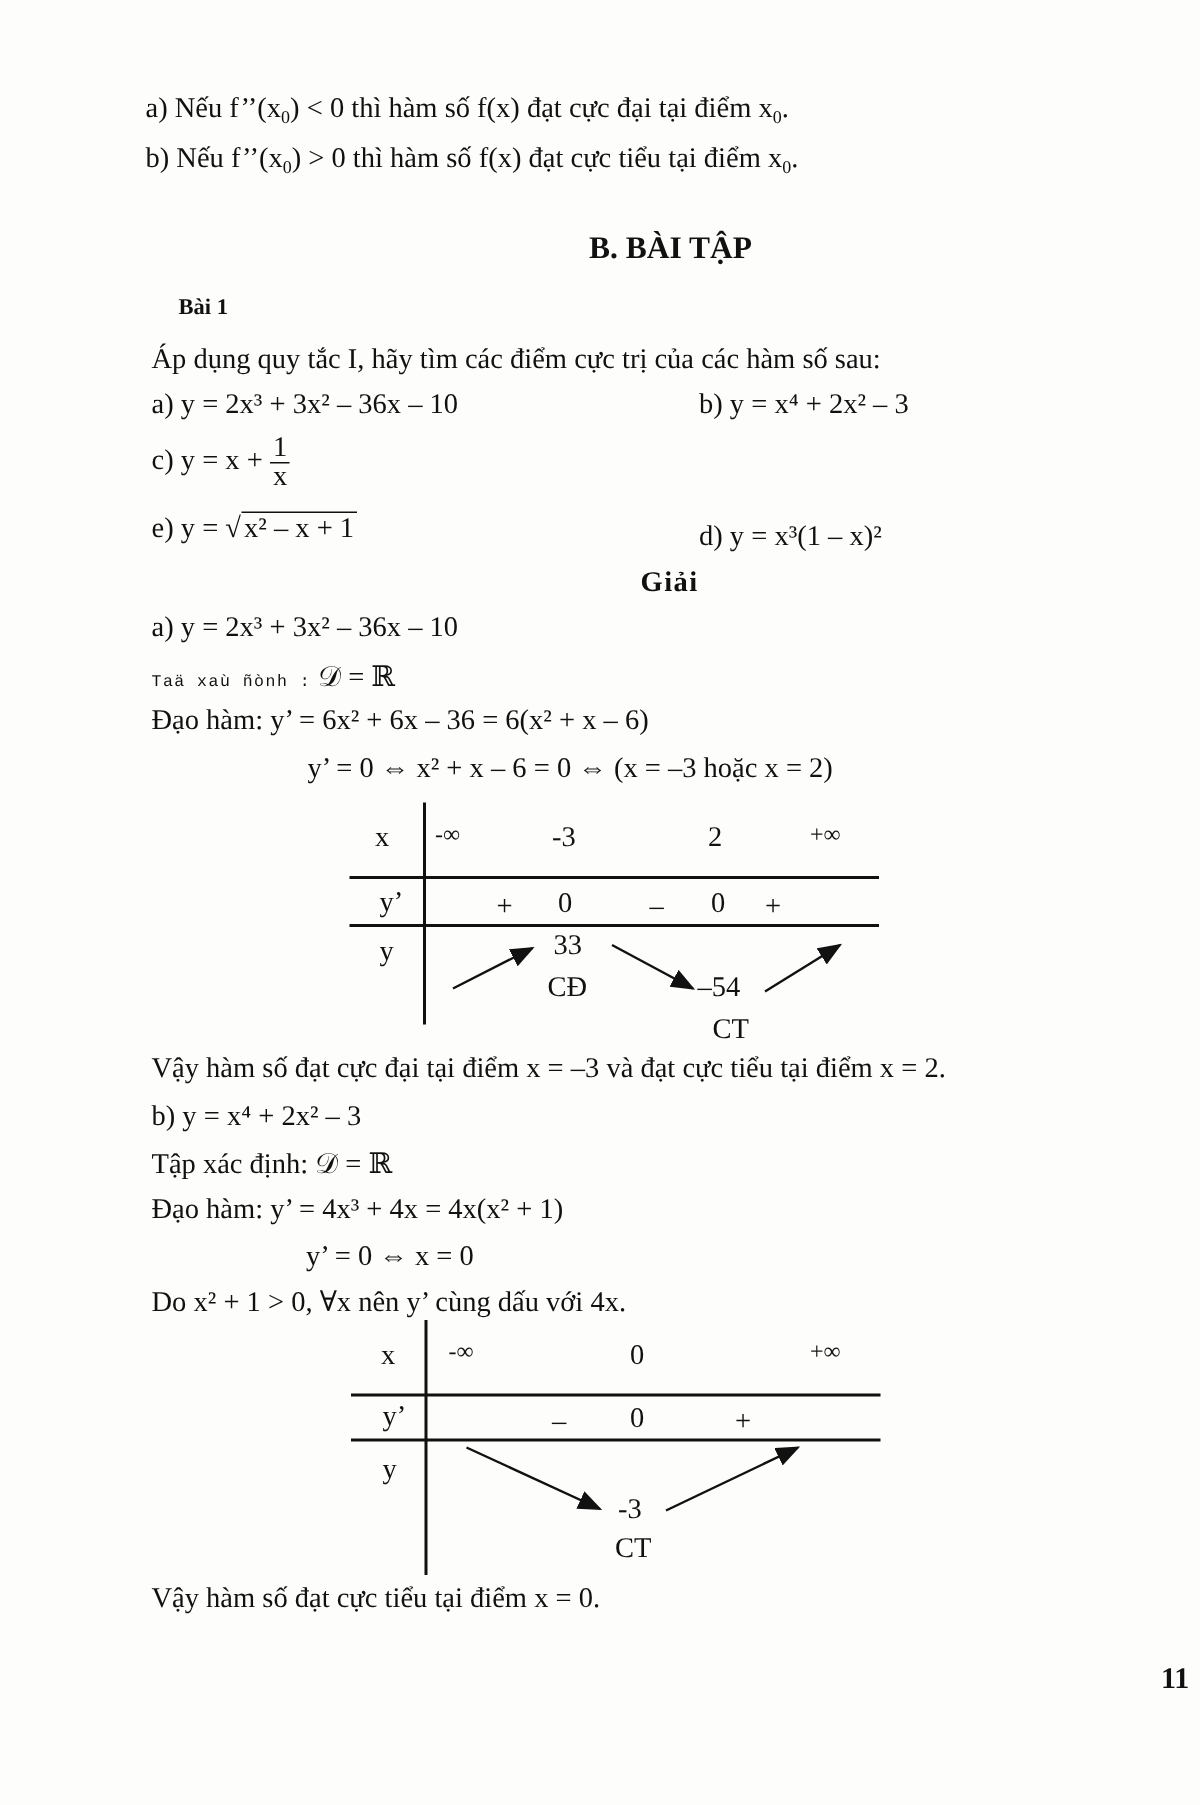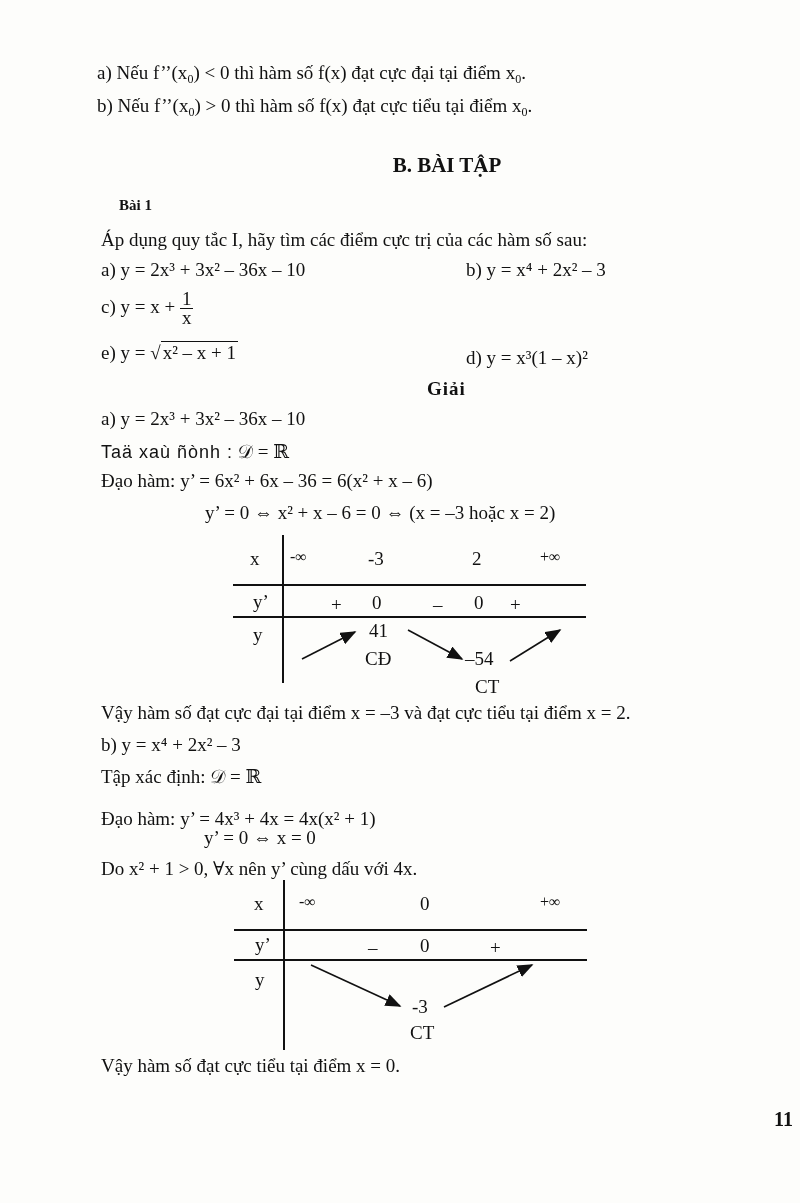--- a/index.html
+++ b/index.html
@@ -10,21 +10,21 @@
   sub{vertical-align:-4px;}
   .bold{font-weight:bold;padding-left:47px;}
   .center{left:0;width:800px;text-align:center;}
   .frac{display:inline-block;vertical-align:middle;text-align:center;line-height:18px;}
   .frac .num{display:block;border-bottom:1px solid #111;padding:0 2px;}
   .frac .den{display:block;padding:0 2px;}
   .sqrt{border-top:1.5px solid #111;padding:0 2px;}
   .vline{position:absolute;background:#111;width:2px;}
   .hline{position:absolute;background:#111;height:2px;}
   .cell{position:absolute;white-space:nowrap;text-align:center;}
-  .garbled{font-family:Liberation Sans, sans-serif;font-size:18px;letter-spacing:1px;}
+  .garbled{font-family:Liberation Mono, monospace;font-size:11px;letter-spacing:1px;}
   svg{position:absolute;left:0;top:0;overflow:visible;}
 </style>
 </head>
 <body>
 
 <div class="abs" style="left:97px;top:62px;">
   <span>a) Nếu f’’(x</span><sub>0</sub><span>) &lt; 0 thì hàm số f(x) đạt cực đại tại điểm x</span><sub>0</sub><span>.</span>
 </div>
 <div class="abs" style="left:97px;top:95px;">
   <span>b) Nếu f’’(x</span><sub>0</sub><span>) &gt; 0 thì hàm số f(x) đạt cực tiểu tại điểm x</span><sub>0</sub><span>.</span>
@@ -64,41 +64,41 @@
   <div class="cell" style="left:253px;top:624px;">y</div>
   <div class="cell" style="left:290px;top:548px;font-size:16px;">-∞</div>
   <div class="cell" style="left:368px;top:548px;">-3</div>
   <div class="cell" style="left:472px;top:548px;">2</div>
   <div class="cell" style="left:540px;top:548px;font-size:16px;">+∞</div>
   <div class="cell" style="left:331px;top:594px;">+</div>
   <div class="cell" style="left:372px;top:592px;">0</div>
   <div class="cell" style="left:433px;top:594px;">–</div>
   <div class="cell" style="left:474px;top:592px;">0</div>
   <div class="cell" style="left:510px;top:594px;">+</div>
-  <div class="cell" style="left:369px;top:620px;">41</div>
+  <div class="cell" style="left:369px;top:620px;">33</div>
   <div class="cell" style="left:365px;top:648px;">CĐ</div>
   <div class="cell" style="left:465px;top:648px;">–54</div>
   <div class="cell" style="left:475px;top:676px;">CT</div>
   <svg width="800" height="1203">
     <defs>
       <marker id="ah" markerWidth="10" markerHeight="8" refX="9" refY="4" orient="auto">
         <path d="M0,0 L10,4 L0,8 Z" fill="#111"></path>
       </marker>
     </defs>
     <line x1="302" y1="659" x2="355" y2="632" stroke="#111" stroke-width="1.6" marker-end="url(#ah)"></line>
     <line x1="408" y1="630" x2="462" y2="659" stroke="#111" stroke-width="1.6" marker-end="url(#ah)"></line>
     <line x1="510" y1="661" x2="560" y2="630" stroke="#111" stroke-width="1.6" marker-end="url(#ah)"></line>
   </svg>
 </div>
 
 <div class="abs" style="left:101px;top:702px;">Vậy hàm số đạt cực đại tại điểm x = –3 và đạt cực tiểu tại điểm x = 2.</div>
 
 <div class="abs" style="left:101px;top:734px;">b) y = x⁴ + 2x² – 3</div>
 <div class="abs" style="left:101px;top:765px;">Tập xác định: 𝒟 = ℝ</div>
-<div class="abs" style="left:101px;top:796px;margin-top:12px;">Đạo hàm: y’ = 4x³ + 4x = 4x(x² + 1)</div>
+<div class="abs" style="left:101px;top:796px;">Đạo hàm: y’ = 4x³ + 4x = 4x(x² + 1)</div>
 <div class="abs" style="left:204px;top:827px;">y’ = 0 ⇔ x = 0</div>
 <div class="abs" style="left:101px;top:857px;">Do x² + 1 &gt; 0, ∀x  nên y’ cùng dấu với 4x.</div>
 
 <div>
   <div class="vline" style="left:283px;top:880px;height:170px;"></div>
   <div class="hline" style="left:234px;top:929px;width:353px;"></div>
   <div class="hline" style="left:234px;top:959px;width:353px;"></div>
   <div class="cell" style="left:254px;top:893px;">x</div>
   <div class="cell" style="left:255px;top:934px;">y’</div>
   <div class="cell" style="left:255px;top:969px;">y</div>

